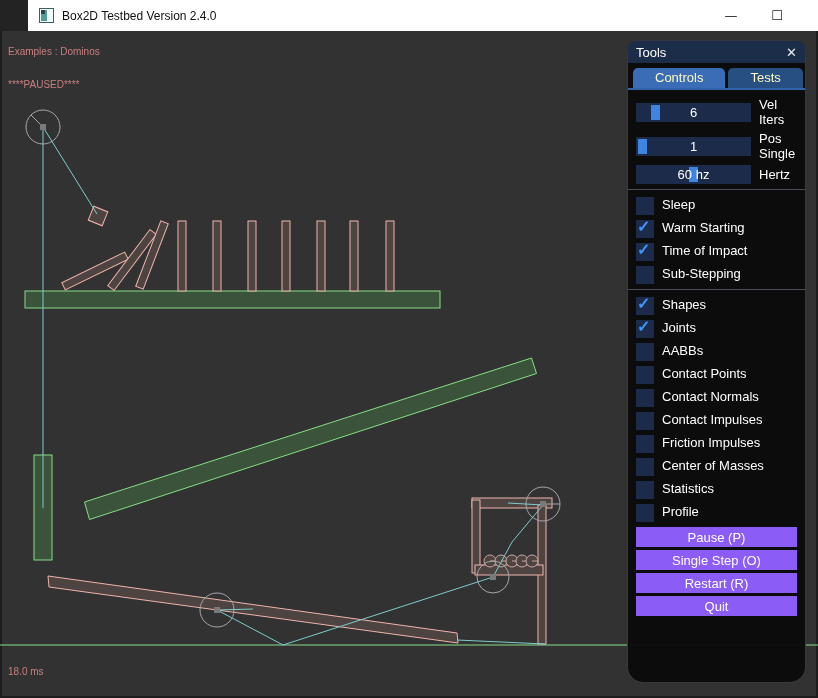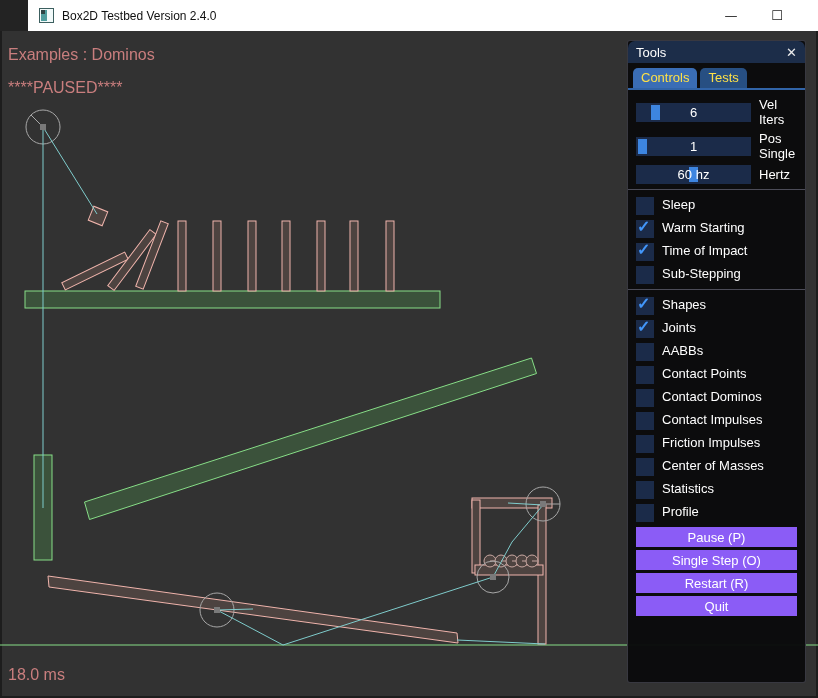--- a/index.html
+++ b/index.html
@@ -27,37 +27,37 @@
     box-sizing:border-box;
   }
   svg.scene{position:absolute;left:0;top:31px;width:818px;height:667px;display:block}
   .green-body{stroke:#87de87;fill:#3b523b;stroke-width:1}
   .pink-body{stroke:#f0b4ac;fill:#4d4340;stroke-width:1}
   .ball{stroke:#c9a8a2;fill:#4d4340;stroke-width:1}
   .gray-line{stroke:#a8a8a8;fill:none;stroke-width:1}
   .joint{stroke:#7fcccc;fill:none;stroke-width:1}
   .anchor{fill:#7a7a7a;stroke:none}
   .ground{stroke:#87de87;stroke-width:1}
-  .overlay-text{position:absolute;left:8px;font-size:16px;color:#c97e7e;z-index:2;white-space:pre}
+  .overlay-text{position:absolute;left:8px;font-size:10px;color:#c97e7e;z-index:2;white-space:pre}
   #examples-label{top:46px}
   #paused-label{top:79px}
   #frametime-label{top:666px}
   
   .panel{
     position:absolute;left:627px;top:40px;width:179px;height:643px;box-sizing:border-box;
-    background:rgba(10,10,11,0.96);border:1px solid rgba(95,95,110,0.55);border-radius:3px;
+    background:rgba(10,10,11,0.96);border:1px solid rgba(95,95,110,0.55);border-radius:16px;
     color:#ffffff;font-size:13px;z-index:5;
   }
   .panel-title{height:22px;background:#1c2d49;border-radius:7px 7px 0 0;
     display:flex;align-items:center;padding:0 8px;font-size:13px}
   .panel-close{margin-left:auto;background:none;border:none;color:#ececec;font-size:13px;
     padding:0;font-family:"DejaVu Sans",sans-serif;cursor:pointer}
   .panel-body{padding:3px 8px 8px}
   .tabbar{display:flex;gap:3px;margin:2px -8px 7px;padding:0 5px;border-bottom:2px solid #3164a8}
-  .tab{padding:2px 8px 3px;border-radius:5px 5px 0 0;border:none;color:#fde047;font-size:13px;
+  .tab{padding:2px 22px 3px;border-radius:5px 5px 0 0;border:none;color:#fef9c3;font-size:13px;
     font-family:"Liberation Sans",sans-serif;cursor:pointer}
   .tab.active{background:#3a6db5}
   .tab.inactive{background:#274f82}
   .slider-row{display:flex;align-items:center;margin-bottom:4px}
   .slider-track{position:relative;width:115px;height:19px;background:#1b2b49;flex:0 0 auto}
   .slider-grab{position:absolute;top:2px;bottom:2px;width:9px;background:#3d85e0}
   .slider-value{position:absolute;inset:0;text-align:center;line-height:19px;z-index:1}
   .slider-label{margin-left:8px}
   .separator{height:1px;background:#4c4c58;margin:5px -8px 7px}
   .check-row{display:flex;align-items:flex-start;margin-bottom:5px}
@@ -242,21 +242,21 @@
     <span class="check-label">AABBs</span>
   </div>
 
   <div class="check-row">
     <span class="checkbox"></span>
     <span class="check-label">Contact Points</span>
   </div>
 
   <div class="check-row">
     <span class="checkbox"></span>
-    <span class="check-label">Contact Dominos</span>
+    <span class="check-label">Contact Normals</span>
   </div>
 
   <div class="check-row">
     <span class="checkbox"></span>
     <span class="check-label">Contact Impulses</span>
   </div>
 
   <div class="check-row">
     <span class="checkbox"></span>
     <span class="check-label">Friction Impulses</span>

